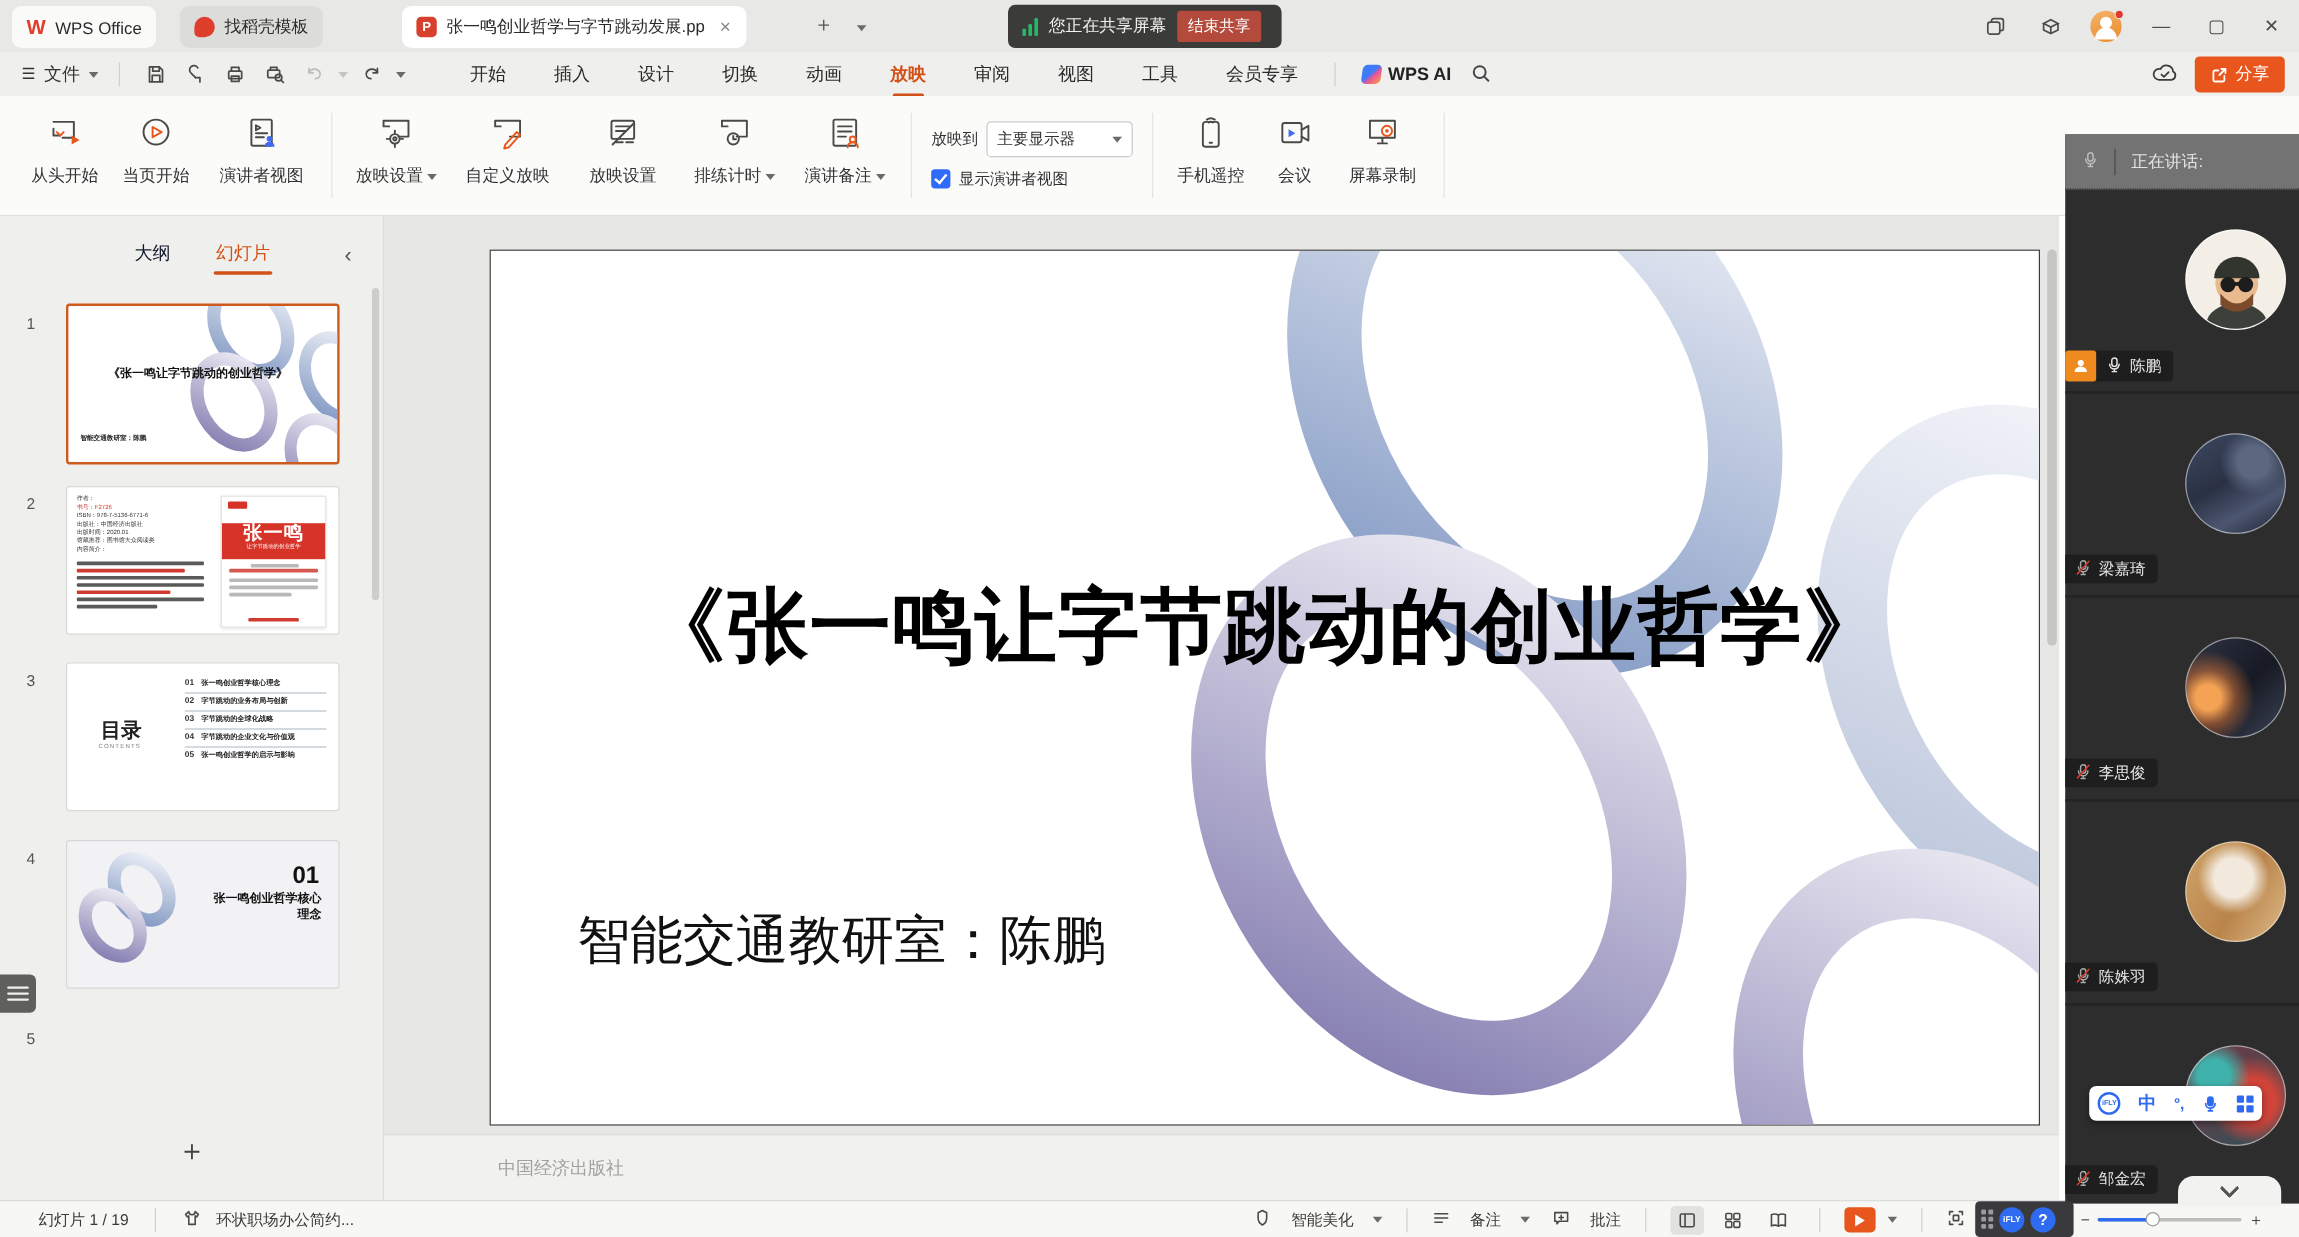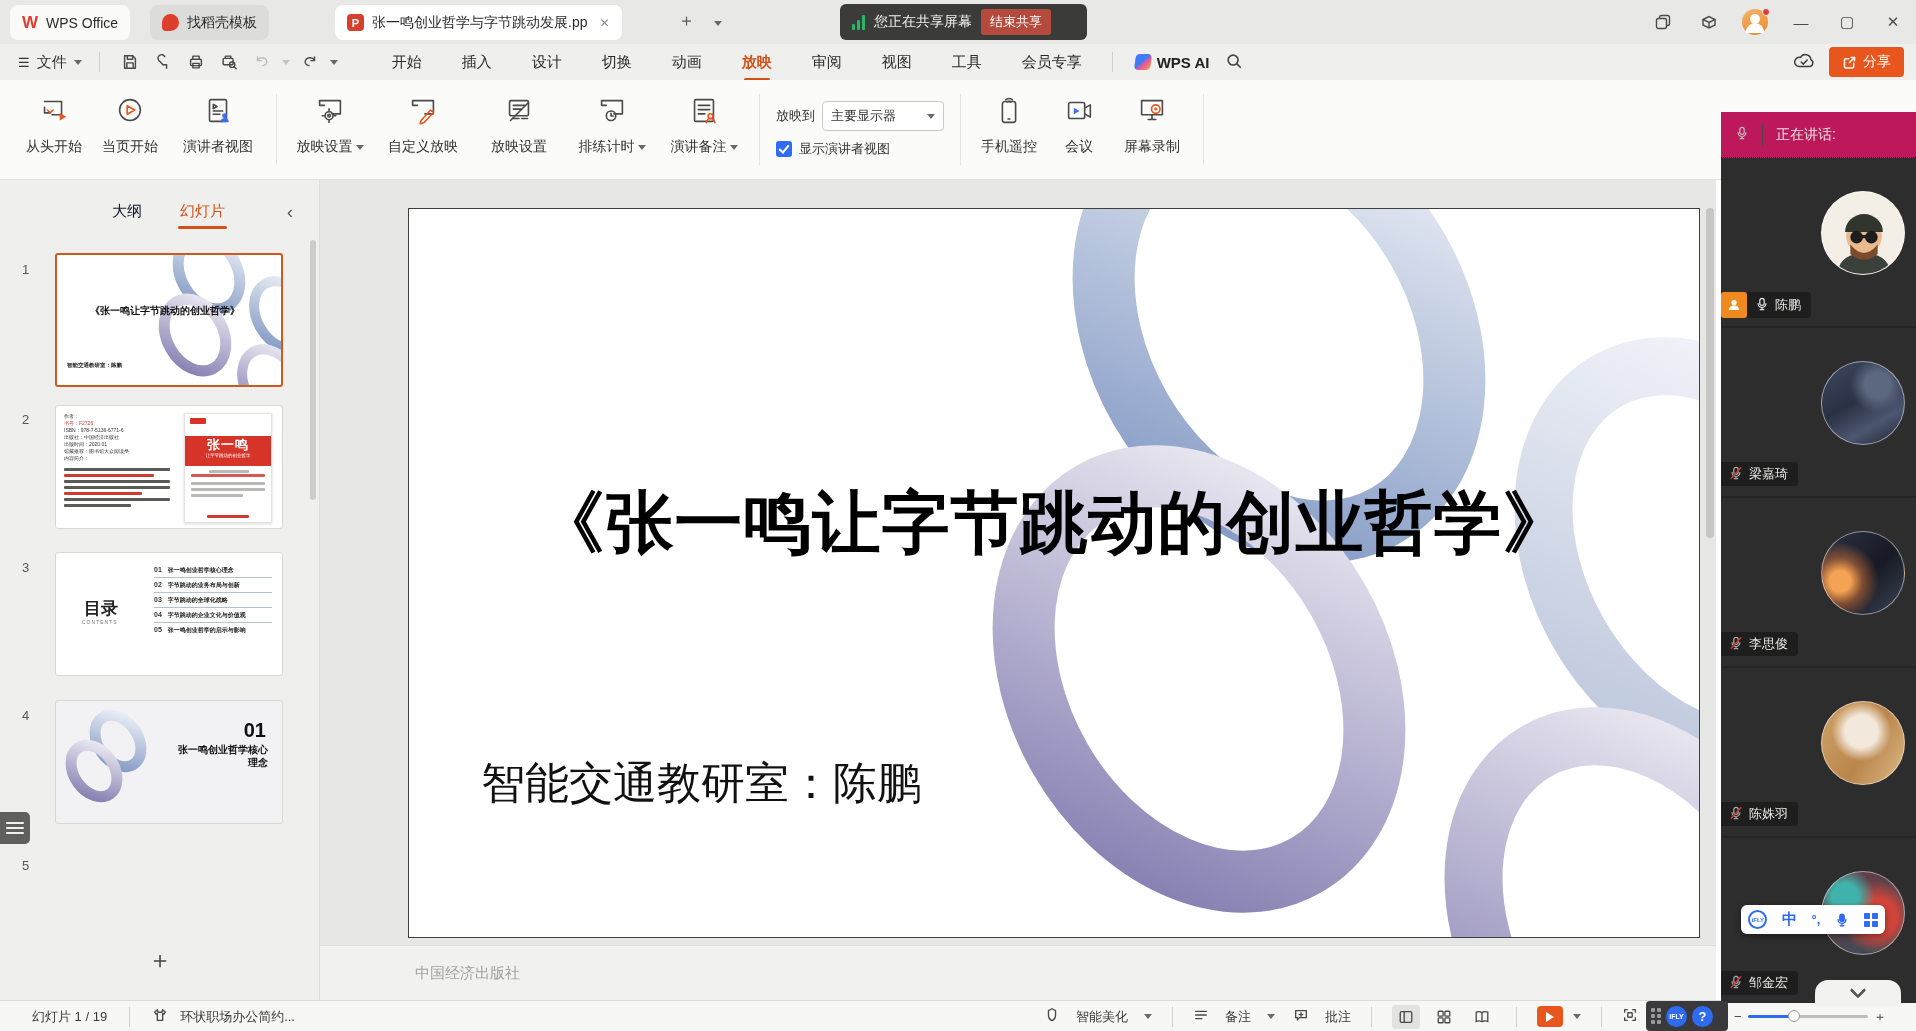--- a/index.html
+++ b/index.html
@@ -14,21 +14,21 @@
 
   
   .titlebar{position:absolute;left:0;top:0;width:1916px;height:44px;background:var(--bar-bg);}
   .tab{position:absolute;top:5px;height:35px;border-radius:8px;display:flex;align-items:center;gap:8px;padding:0 12px;font-size:14px;color:var(--txt);}
   .tab.white{background:#fafaf9;}
   .tab.gray{background:#dcdcda;}
   .sqicon{width:17px;height:17px;border-radius:4px;display:flex;align-items:center;justify-content:center;color:#fff;font-size:11px;font-weight:bold;flex:0 0 auto;}
   .wlogo{color:#e03e2d;font-weight:800;font-size:17px;}
   .closex{color:#8a8a88;font-size:12px;margin-left:4px;}
   .tbtn{position:absolute;top:10px;color:#555;font-size:17px;line-height:1;}
-  .share-pill{position:absolute;left:840px;top:4px;width:247px;height:36px;background:#3b3b39;border-radius:6px;display:flex;align-items:center;gap:9px;padding:0 12px;}
+  .share-pill{position:absolute;left:840px;top:4px;width:228px;height:36px;background:#3b3b39;border-radius:6px;display:flex;align-items:center;gap:9px;padding:0 12px;}
   .share-pill .txt{color:#f0f0ee;font-size:14px;}
   .endshare{background:var(--red-btn);color:#fff;font-size:13px;border:none;border-radius:3px;padding:4px 9px;}
   .sigbars{display:flex;align-items:flex-end;gap:2px;height:15px;}
   .sigbars i{display:block;width:3px;background:#27b768;border-radius:1px;}
   .winctl{position:absolute;top:0;right:0;height:44px;display:flex;align-items:center;}
   .wcic{width:46px;height:44px;display:flex;align-items:center;justify-content:center;color:#4c4c4a;font-size:15px;}
   .avatar-mini{width:26px;height:26px;border-radius:50%;background:linear-gradient(160deg,#f5b26a,#e98a2b);position:relative;}
   .avatar-mini::before{content:"";position:absolute;left:8px;top:5px;width:10px;height:10px;border-radius:50%;background:#fff;}
   .avatar-mini::after{content:"";position:absolute;left:4px;top:14px;width:18px;height:10px;border-radius:9px 9px 0 0;background:#fff;}
   .reddot{position:absolute;right:-2px;top:-1px;width:8px;height:8px;border-radius:50%;background:#e23a2e;border:1.5px solid var(--bar-bg);}
@@ -120,21 +120,21 @@
   .ztrack .fill{position:absolute;left:0;top:0;height:3px;width:44px;background:#2f6bf0;border-radius:2px;}
   .ztrack .handle{position:absolute;left:40px;top:-5px;width:12px;height:12px;border-radius:50%;background:#fdfdfd;border:1px solid #9a9a98;}
   .ifly-widget{position:absolute;left:1646px;top:1001px;width:82px;height:30px;background:#3a3a3c;border-radius:4px;display:flex;align-items:center;gap:5px;padding:0 5px;z-index:30;}
   .dots{display:grid;grid-template-columns:repeat(2,4px);grid-auto-rows:4px;gap:2px;}
   .dots i{background:#9a9a9c;border-radius:1px;}
   .bluecirc{width:21px;height:21px;border-radius:50%;background:#2f6bf0;color:#fff;display:flex;align-items:center;justify-content:center;font-size:7px;font-weight:bold;}
   .bluecirc.q{font-size:13px;}
 
   
   .meet{position:absolute;left:1721px;top:112px;width:195px;height:891px;background:var(--dark);z-index:20;}
-  .meet-head{height:46px;background:#be185d;border-bottom:1px dotted #1f1f1f;display:flex;align-items:center;color:#e3e3e1;font-size:14px;}
+  .meet-head{height:46px;background:#737373;border-bottom:1px dotted #1f1f1f;display:flex;align-items:center;color:#e3e3e1;font-size:14px;}
   .meet-head .mic{margin-left:14px;}
   .meet-head .hdiv{width:1px;height:22px;background:#4a4a48;margin:0 13px;}
   .tile{position:relative;height:170px;border-bottom:2px solid #242424;}
   .av{position:absolute;left:100px;top:33px;width:84px;height:84px;border-radius:50%;border:1px solid rgba(255,255,255,.5);overflow:hidden;}
   .av2{background:radial-gradient(circle at 68% 28%,#5c6880 0 16%,transparent 34%),linear-gradient(150deg,#3d4860 0%,#2a3144 45%,#4c5670 72%,#1d2230 100%);}
   .av3{background:radial-gradient(circle at 22% 60%,#f4a253 0 13%,rgba(230,125,60,.5) 28%,transparent 48%),linear-gradient(135deg,#2e3344,#171a24 55%,#3c4354);}
   .av4{background:radial-gradient(circle at 48% 36%,#f2e9dc 0 24%,transparent 44%),linear-gradient(120deg,#cfa368,#ba854b 55%,#dcb987);}
   .av5{background:radial-gradient(circle at 28% 30%,#3fb3ab 0 16%,transparent 36%),radial-gradient(circle at 68% 55%,#d0443a 0 26%,transparent 52%),linear-gradient(135deg,#7e3440,#27545c);}
   .namechip{position:absolute;left:0;bottom:10px;display:flex;align-items:center;gap:6px;background:#1e1e1e;border-radius:0 4px 4px 0;padding:3px 10px 3px 8px;color:#e8e8e6;font-size:13px;}
   .pbadge{position:absolute;left:0;bottom:8px;width:26px;height:26px;background:#ef8a1e;border-radius:3px;display:flex;align-items:center;justify-content:center;}
@@ -162,21 +162,21 @@
   .t5-line{position:absolute;left:10px;top:22px;right:14px;height:1px;background:#8a87a8;}
   .t5-circ{position:absolute;top:30px;width:36px;height:36px;border-radius:50%;}
   .t5-box{position:absolute;top:62px;width:56px;height:17px;background:#5d5a86;border-radius:1px;}
   .t5-box i{display:block;height:2px;background:rgba(255,255,255,.85);margin:4px 6px 0;}
   .c1{background:radial-gradient(circle at 40% 40%,#cfe0ee,#7e9ab5 70%,#51678a);}
   .c2{background:radial-gradient(circle at 45% 35%,#9fb0c4,#3d4961 70%,#222c42);}
   .c3{background:radial-gradient(circle at 45% 40%,#dde8f2,#8fa6bd 70%,#5d7494);}
   .cover{position:absolute;right:10px;top:7px;width:88px;height:110px;background:#fff;border:1px solid #e3e3e1;box-shadow:0 1px 3px rgba(0,0,0,.15);}
   .cover .chip{position:absolute;left:5px;top:4px;width:16px;height:6px;background:#d63428;border-radius:1px;}
   .cover .band{position:absolute;left:0;top:22px;width:100%;height:30px;background:#d63428;color:#fff;text-align:center;}
-  .cover .band .bt{font-size:13px;font-weight:800;line-height:17px;letter-spacing:1px;}
+  .cover .band .bt{font-size:16px;font-weight:800;line-height:17px;letter-spacing:1px;}
   .cover .band .bs{font-size:4.5px;line-height:5px;}
   .cover .quote{position:absolute;left:6px;top:60px;right:6px;height:3px;background:#d6584e;border-radius:1px;}
   .cover .gl{position:absolute;left:6px;right:6px;height:2.5px;background:#b9b9b7;border-radius:1px;}
   .cover .foot{position:absolute;left:22px;right:22px;bottom:4px;height:3px;background:#cf3b30;border-radius:1px;}
 </style>
 </head>
 <body>
 
 <div id="app">
 

